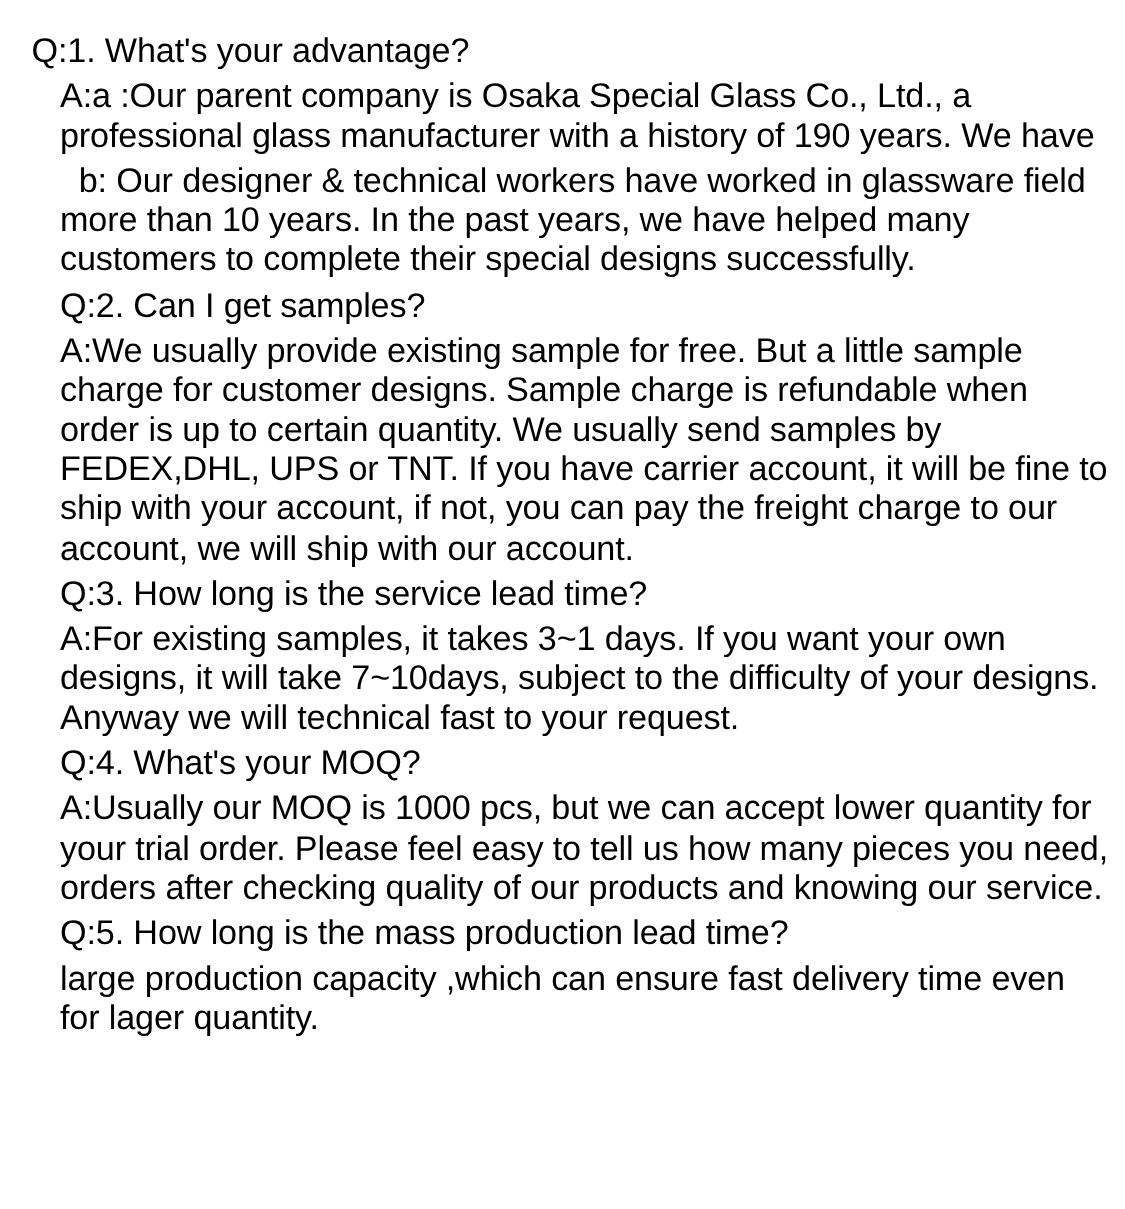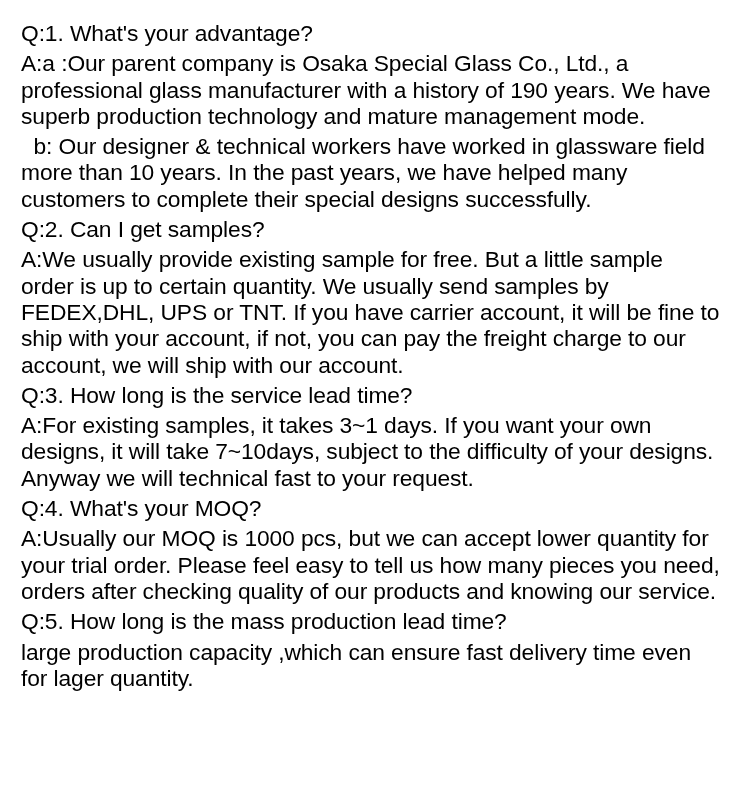--- a/index.html
+++ b/index.html
@@ -19,20 +19,21 @@
     height: 806px;
     padding: 20px 14px 0 21px;
     background: #ffffff;
     color: #000000;
   }
   .para {
     margin: 0;
   }
   .para + .para {
     margin-top: 4px;
+    margin-left: 19px;
   }
   .line {
     font-size: 22.8px;
     line-height: 26.3px;
     font-weight: 400;
     color: #000000;
     white-space: pre;      
     letter-spacing: -0.1px;
   }
 </style>
@@ -41,35 +42,35 @@
 
 <div class="faq-page">
 
   <div class="para">
     <div class="line">Q:1. What's your advantage?</div>
   </div>
 
   <div class="para">
     <div class="line">A:a :Our parent company is Osaka Special Glass Co., Ltd., a</div>
     <div class="line">professional glass manufacturer with a history of 190 years. We have</div>
-    <div class="line">superb production technology and mature management mode.</div>
   </div>
 
   <div class="para">
     <div class="line">  b: Our designer &amp; technical workers have worked in glassware field</div>
     <div class="line">more than 10 years. In the past years, we have helped many</div>
     <div class="line">customers to complete their special designs successfully.</div>
   </div>
 
   <div class="para">
     <div class="line">Q:2. Can I get samples?</div>
   </div>
 
   <div class="para">
     <div class="line">A:We usually provide existing sample for free. But a little sample</div>
+    <div class="line">charge for customer designs. Sample charge is refundable when</div>
     <div class="line">order is up to certain quantity. We usually send samples by</div>
     <div class="line">FEDEX,DHL, UPS or TNT. If you have carrier account, it will be fine to</div>
     <div class="line">ship with your account, if not, you can pay the freight charge to our</div>
     <div class="line">account, we will ship with our account.</div>
   </div>
 
   <div class="para">
     <div class="line">Q:3. How long is the service lead time?</div>
   </div>
 

